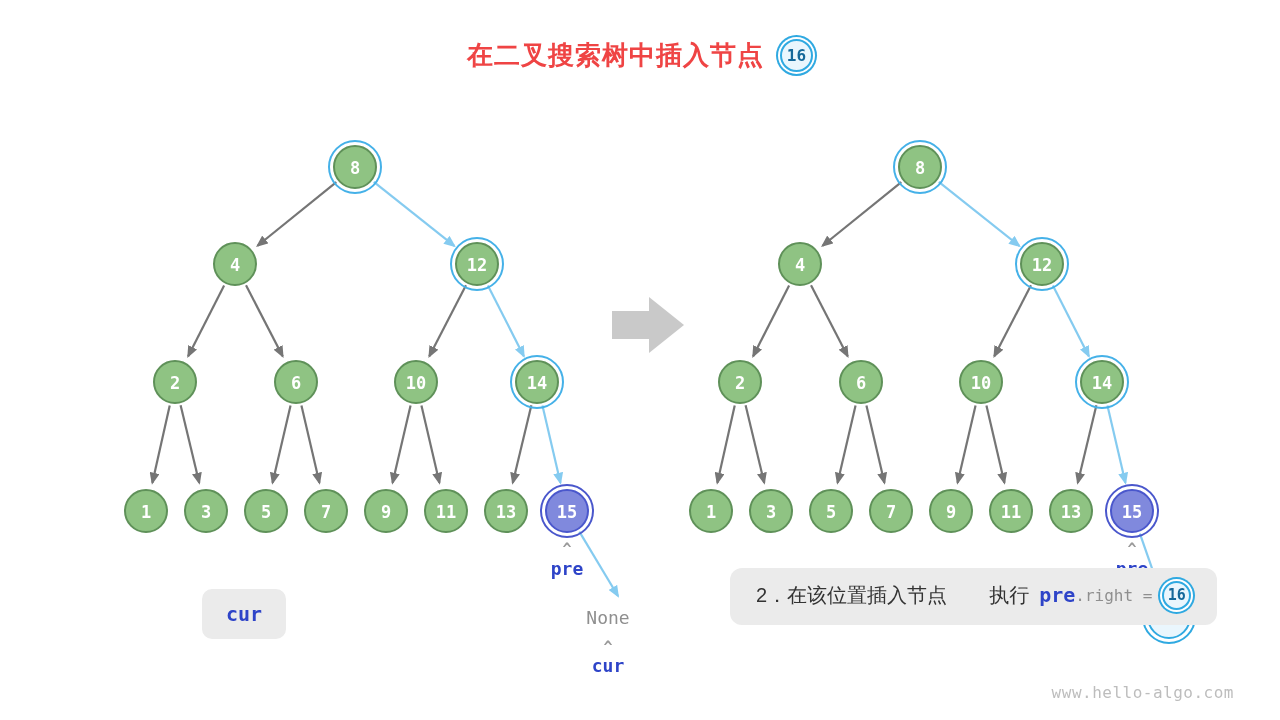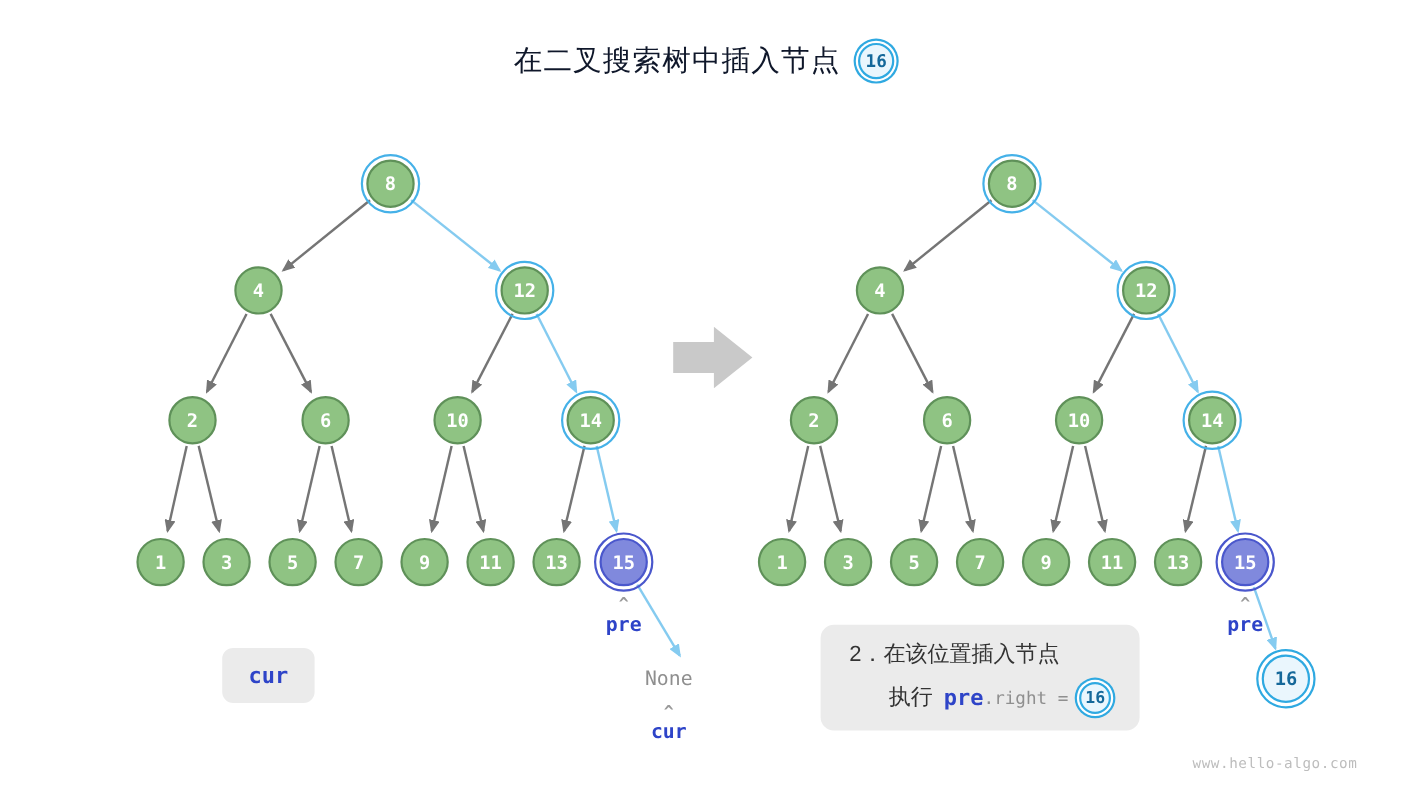--- a/index.html
+++ b/index.html
@@ -1,43 +1,43 @@
 <!DOCTYPE html>
 <html><head>
 <meta charset="utf-8">
 <style>
   *{box-sizing:border-box;margin:0;padding:0;}
   html,body{width:1280px;height:720px;}
   body{font-family:"Liberation Sans",sans-serif;background:#ffffff;}
   .stage{position:relative;width:1280px;height:720px;background:#ffffff;overflow:hidden;}
 
   .title-row{position:absolute;top:38px;left:0;width:100%;display:flex;justify-content:center;align-items:center;gap:16px;z-index:3;}
-  .title-text{font-size:26px;font-weight:normal;color:#0f172a;letter-spacing:1px;}
+  .title-text{font-size:26px;font-weight:bold;color:#ef4444;letter-spacing:1px;}
 
   #scene{position:absolute;left:0;top:0;z-index:1;}
 
   .caption{position:absolute;background:#EBEBEB;border-radius:10px;color:#333333;font-size:20px;z-index:2;}
   .caption1{left:202px;top:589px;height:50px;display:flex;align-items:center;gap:12px;padding:0 24px;}
-  .caption2{left:730px;top:568px;padding:11px 26px 13px 26px;display:flex;flex-direction:column;gap:6px;border-radius:12px;margin-left:16px;}
+  .caption2{left:730px;top:568px;padding:11px 26px 13px 26px;display:flex;flex-direction:row;gap:6px;border-radius:12px;}
   .cap-line{display:flex;align-items:center;gap:10px;line-height:33px;}
   .cap-line.indent{margin-left:36px;align-items:center;}
 
   .code-blue{font-family:"DejaVu Sans Mono",monospace;font-weight:bold;color:#2E44C8;font-size:20px;}
   .code-gray{font-family:"DejaVu Sans Mono",monospace;color:#8F8F8F;font-size:16px;}
   .codepair{display:inline-flex;align-items:center;}
 
   .badge{display:inline-flex;align-items:center;justify-content:center;border-radius:50%;
     background:#EAF6FD;border:2px solid #2FA9E1;
     box-shadow:0 0 0 2px #ffffff,0 0 0 4px #2FA9E1;
     color:#15689A;font-family:"DejaVu Sans Mono",monospace;font-weight:bold;}
   .badge-lg{width:33px;height:33px;font-size:16px;}
   .badge-sm{width:29px;height:29px;font-size:15px;}
 
   .watermark{position:absolute;right:46px;bottom:18px;font-family:"DejaVu Sans Mono",monospace;
-    font-size:13px;color:#BDBDBD;letter-spacing:.5px;z-index:2;}
+    font-size:16px;color:#BDBDBD;letter-spacing:.5px;z-index:2;}
 </style>
 </head>
 <body>
 
 <div class="stage">
 
   <div class="title-row">
     <span class="title-text">在二叉搜索树中插入节点</span>
     <span class="badge badge-lg">16</span>
   </div>

